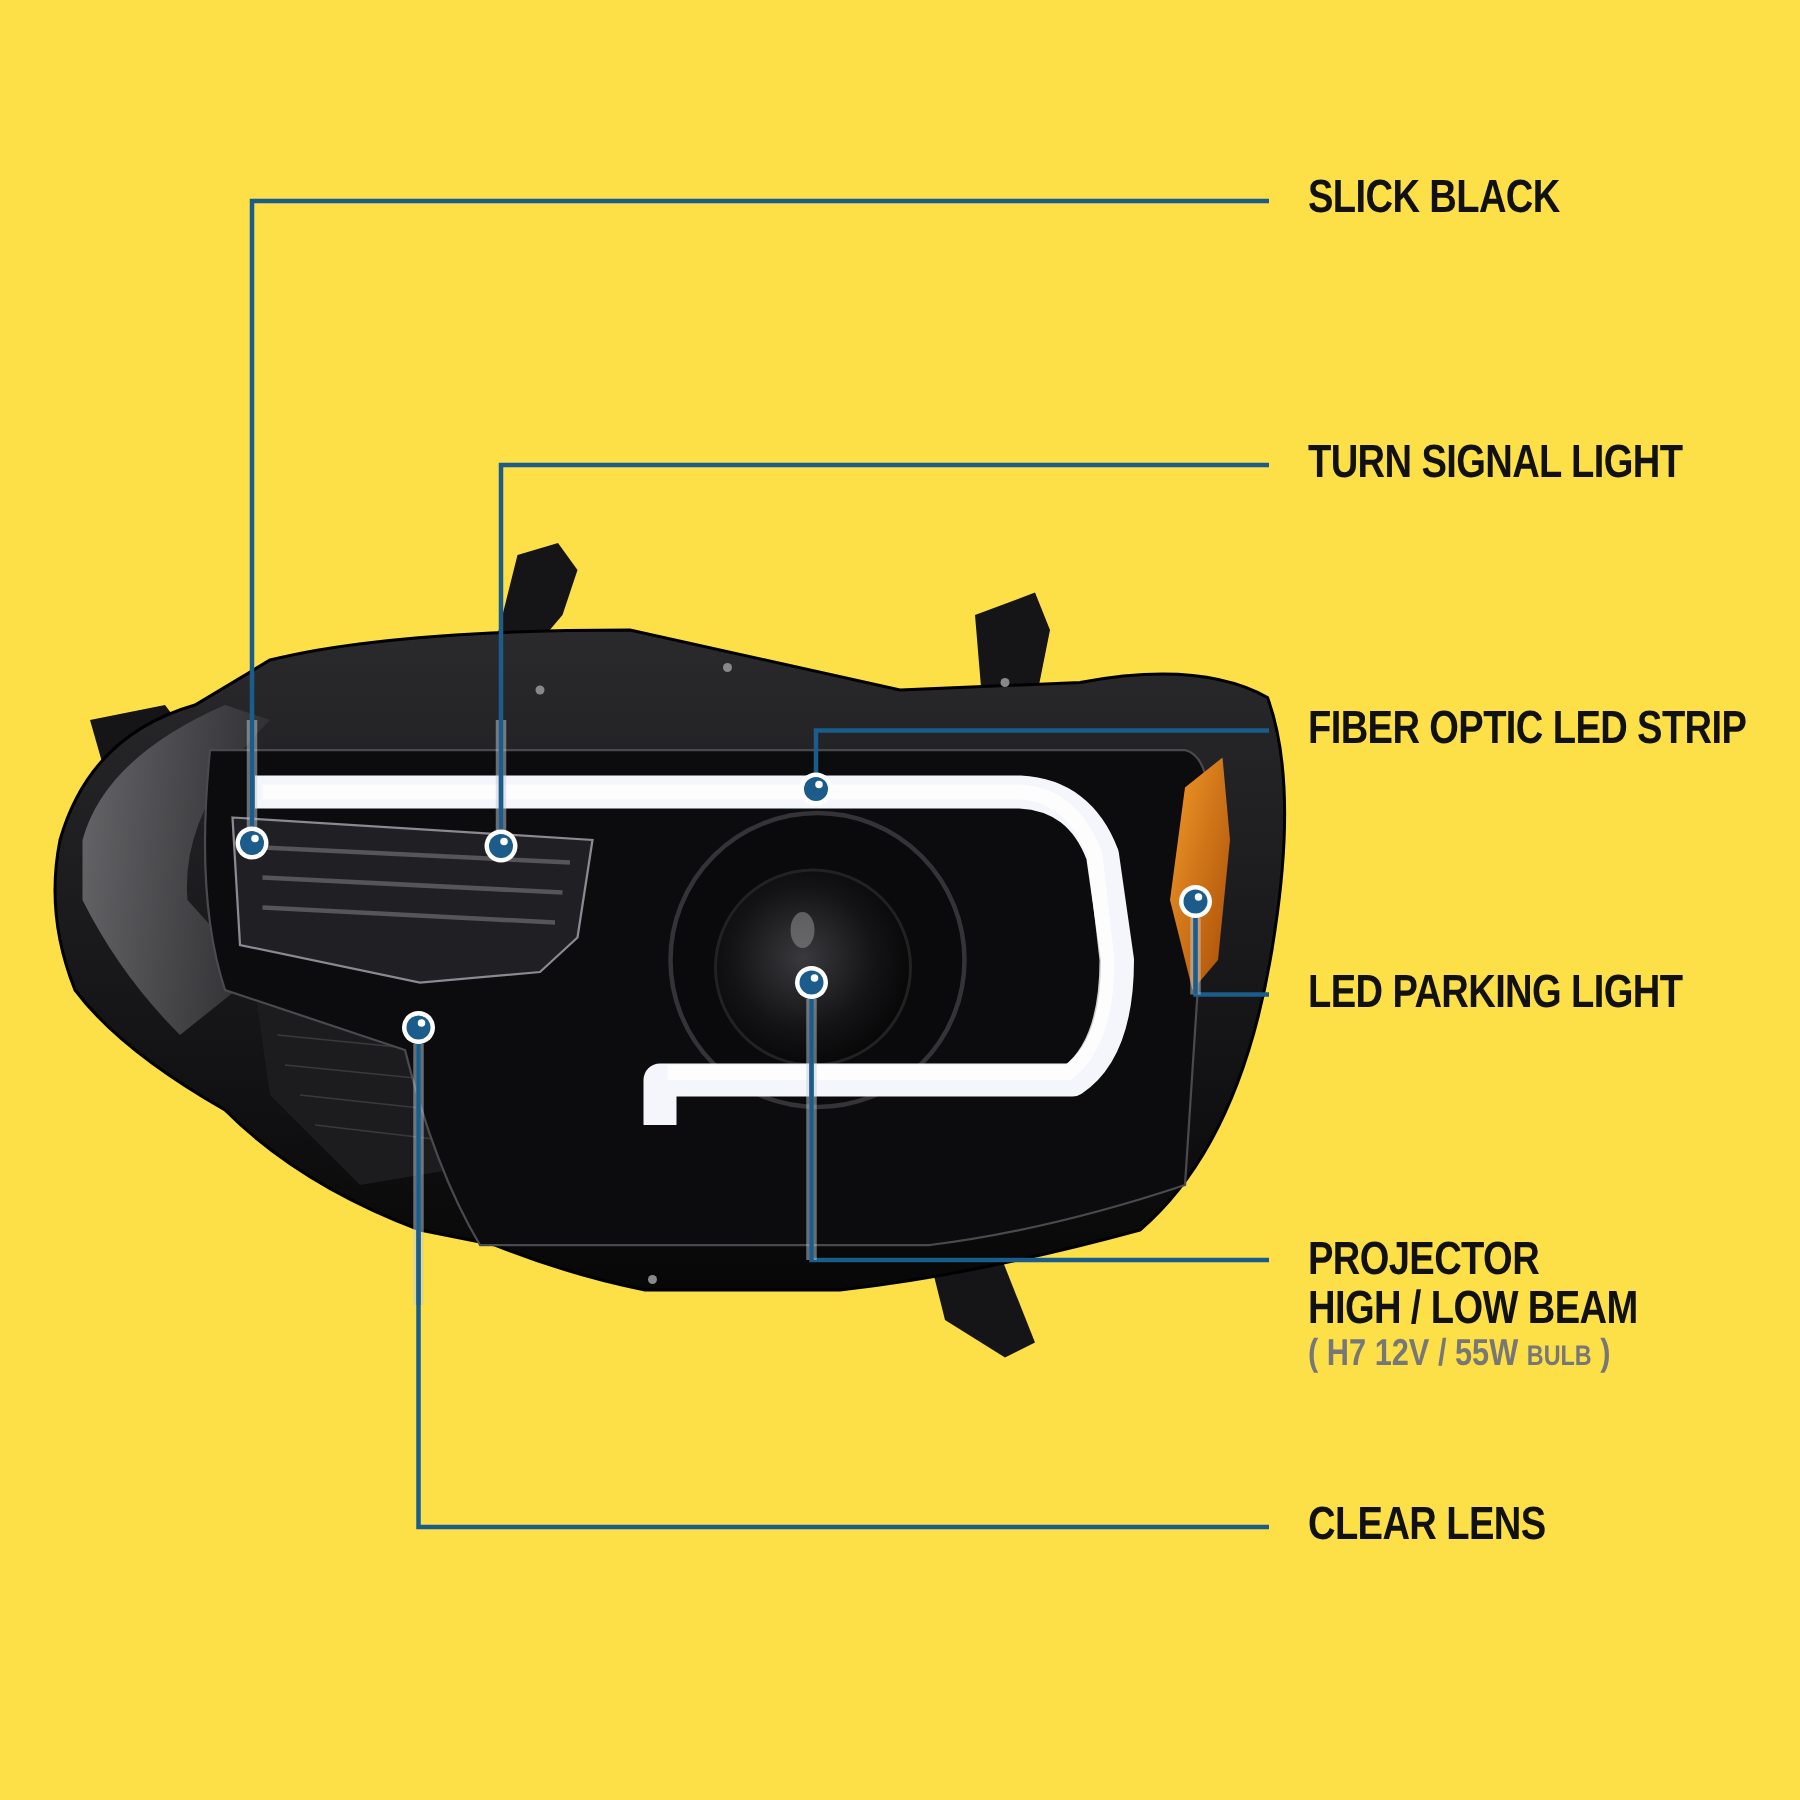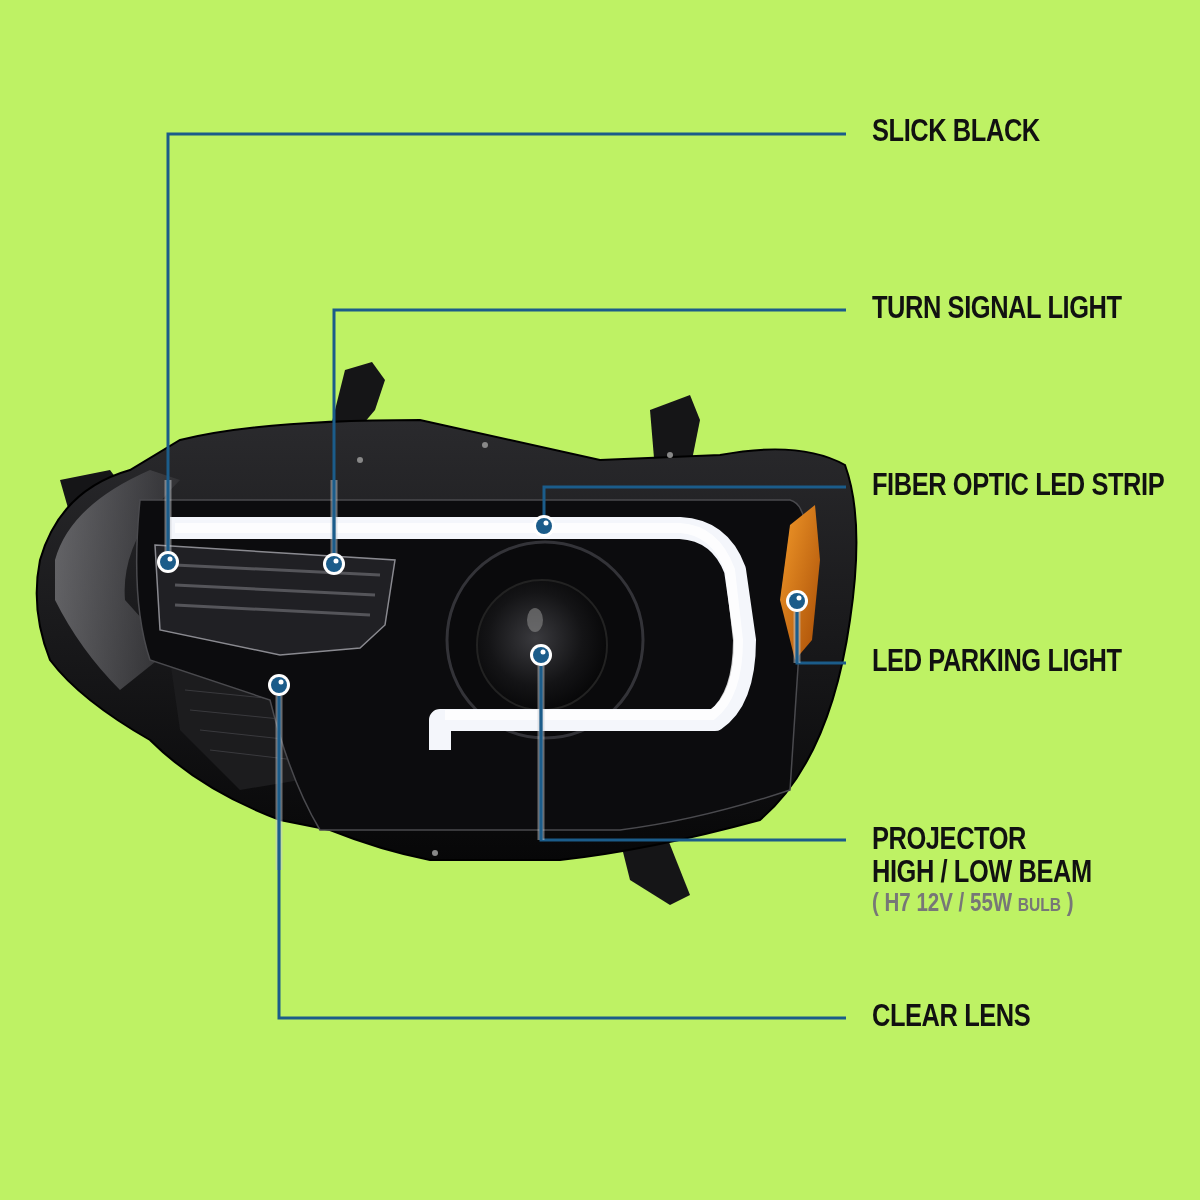--- a/index.html
+++ b/index.html
@@ -1,16 +1,16 @@
 <!DOCTYPE html>
 <html><head>
 <meta charset="utf-8">
 <style>
   html, body { margin: 0; padding: 0; background: #ffffff; }
-  #stage { position: relative; width: 1200px; height: 1200px; overflow: hidden; background: #bef264; }
+  #stage { position: relative; width: 1200px; height: 1200px; overflow: hidden; background: #fde047; }
   #art { position: absolute; left: 0; top: 0; width: 1200px; height: 1200px; }
   .label {
     position: absolute;
     font-family: "Liberation Sans", sans-serif;
     font-weight: bold;
     color: #111111;
     font-size: 31px;
     letter-spacing: -0.5px;
     transform: scaleX(0.82);
     transform-origin: left center;

